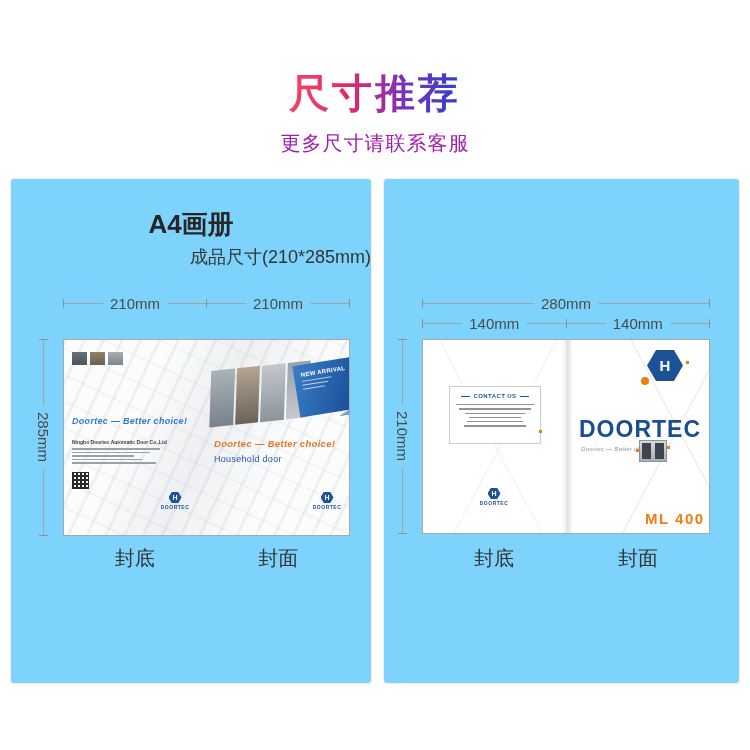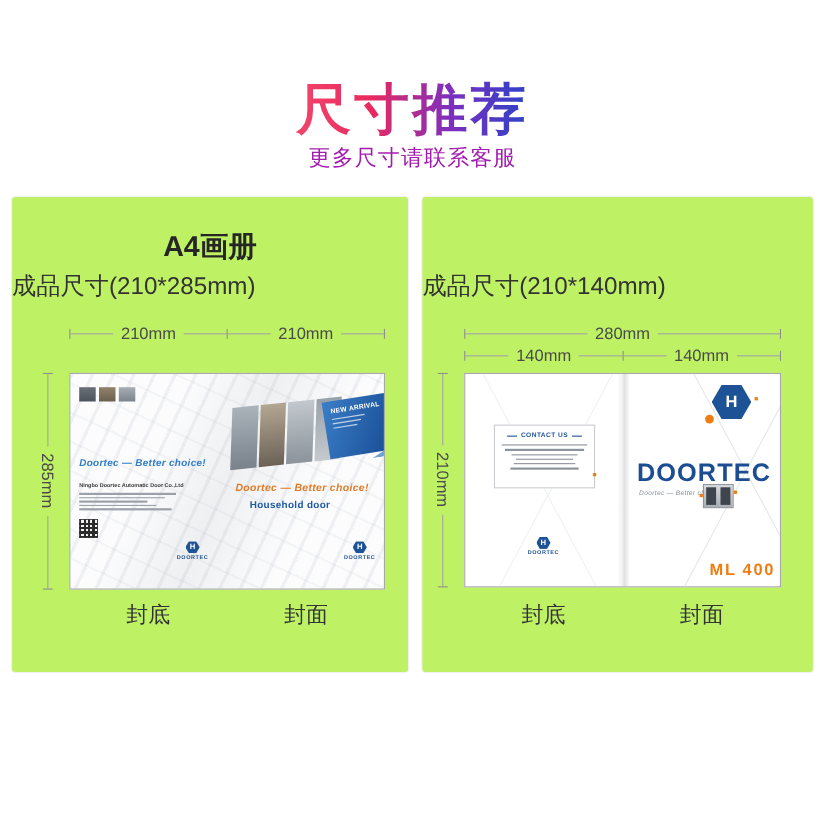--- a/index.html
+++ b/index.html
@@ -1,30 +1,30 @@
 <!DOCTYPE html>
 <html><head>
 <meta charset="utf-8">
 <style>
   html,body{margin:0;padding:0;background:#fff;}
   body{width:750px;height:750px;position:relative;font-family:"Liberation Sans","DejaVu Sans",sans-serif;overflow:hidden;}
   .abs{position:absolute;}
 
   
-  .hd-title{top:66px;left:0;width:750px;text-align:center;font-size:50px;font-weight:800;letter-spacing:3px;}
+  .hd-title{top:66px;left:0;width:750px;text-align:center;font-size:40px;font-weight:800;letter-spacing:3px;}
   .hd-title span{background:linear-gradient(90deg,#f2446b 0%,#e92a5f 32%,#7d2fbe 66%,#2b43c8 100%);
     -webkit-background-clip:text;background-clip:text;color:transparent;display:inline-block;}
   .hd-sub{top:130px;left:0;width:750px;text-align:center;font-size:20px;color:#a21caf;letter-spacing:1px;}
 
   
-  .panel{top:178px;height:434px;background:#bef264;border:1px solid #f1f1f1;border-radius:4px;box-sizing:border-box;}
+  .panel{top:178px;height:506px;background:#7dd3fc;border:1px solid #f1f1f1;border-radius:4px;box-sizing:border-box;}
   .panel.p0{left:10px;width:362px;}
   .panel.p1{left:383px;width:357px;}
   .p-title{top:28px;left:0;width:100%;text-align:center;font-size:26px;font-weight:700;color:#262626;}
-  .p-size{top:66px;left:0;width:100%;text-align:left;font-size:22px;color:#333;}
+  .p-size{top:66px;left:0;width:100%;text-align:right;font-size:18px;color:#333;}
 
   
   .dimrows{top:114px;display:flex;flex-direction:column;}
   .p0 .dimrows{left:52px;width:287px;}
   .p1 .dimrows{left:38px;width:288px;}
   .dim-row{display:flex;align-items:center;height:20px;font-size:15px;color:#4a4a4a;white-space:nowrap;line-height:1;}
   .t{width:1px;height:9px;background:#8f8f8f;}
   .l{flex:1;height:1px;background:#a3a3a3;}
   .dlab{padding:0 7px;}
 
@@ -78,21 +78,21 @@
   .s2{background:linear-gradient(180deg,#b3a692,#6b6257);}
   .s3{background:linear-gradient(180deg,#c2c8cd,#8b939b);}
   .s4{background:linear-gradient(180deg,#98a1aa,#c5cace);}
   .banner{left:232px;top:21px;width:62px;height:52px;transform:rotate(-9deg);
     background:linear-gradient(115deg,#3a7ec7 0%,#1d549c 80%);padding:7px 5px 0 7px;box-sizing:border-box;}
   .banner b{display:block;color:#fff;font-size:6px;font-weight:800;letter-spacing:.3px;}
   .banner i{display:block;height:1.5px;background:rgba(255,255,255,.7);margin-top:2.5px;}
   .banner:after{content:"";position:absolute;right:-4px;bottom:-5px;width:28px;height:13px;background:#6ea0d4;
     clip-path:polygon(0 100%,100% 0,100% 100%);}
   .tagline-f{left:150px;top:98px;font-size:9.5px;font-style:italic;font-weight:700;color:#e07a24;letter-spacing:.3px;}
-  .product-f{left:163px;top:114px;font-size:9px;font-weight:700;color:#1d5aa6;letter-spacing:.3px;}
+  .product-f{left:150px;top:114px;font-size:9px;font-weight:400;color:#1d5aa6;letter-spacing:.3px;}
 
   
   .xl{width:270px;height:1px;background:#e4e7ea;}
   .spine{left:138px;top:0;width:12px;height:100%;
     background:linear-gradient(90deg,rgba(0,0,0,0) 0%,rgba(0,0,0,0.06) 40%,rgba(0,0,0,0.12) 55%,rgba(0,0,0,0) 100%);}
   .contact{left:26px;top:46px;width:92px;height:58px;background:#fff;border:1px solid #c9ccd0;box-sizing:border-box;}
   .c-title{display:flex;align-items:center;justify-content:center;gap:4px;margin-top:6px;}
   .c-title b{font-size:6px;font-weight:800;color:#1c5296;letter-spacing:.4px;}
   .c-title i{display:block;width:9px;height:1px;background:#1c5296;}
   .c-bars{display:flex;flex-direction:column;align-items:center;gap:3px;margin-top:5px;}
@@ -187,21 +187,20 @@
     </div>
   </div>
 
   <div class="abs covers">
     <span>封底</span>
     <span>封面</span>
   </div>
 </section>
 
 <section class="abs panel p1">
-  <div class="abs p-size">成品尺寸(210*140mm)</div>
 
   <div class="abs dimrows">
     <div class="dim-row">
       <i class="t"></i>
         <i class="l"></i>
       <span class="dlab">280mm</span>
       <i class="l"></i>
         <i class="t"></i>
     </div>
     <div class="dim-row">

